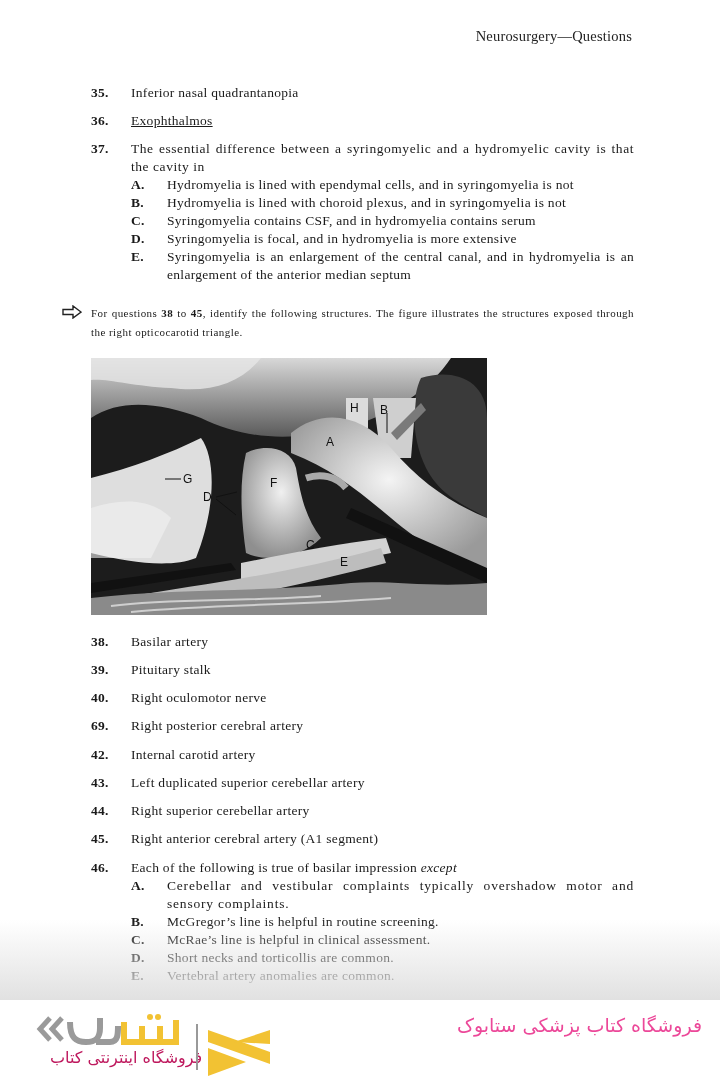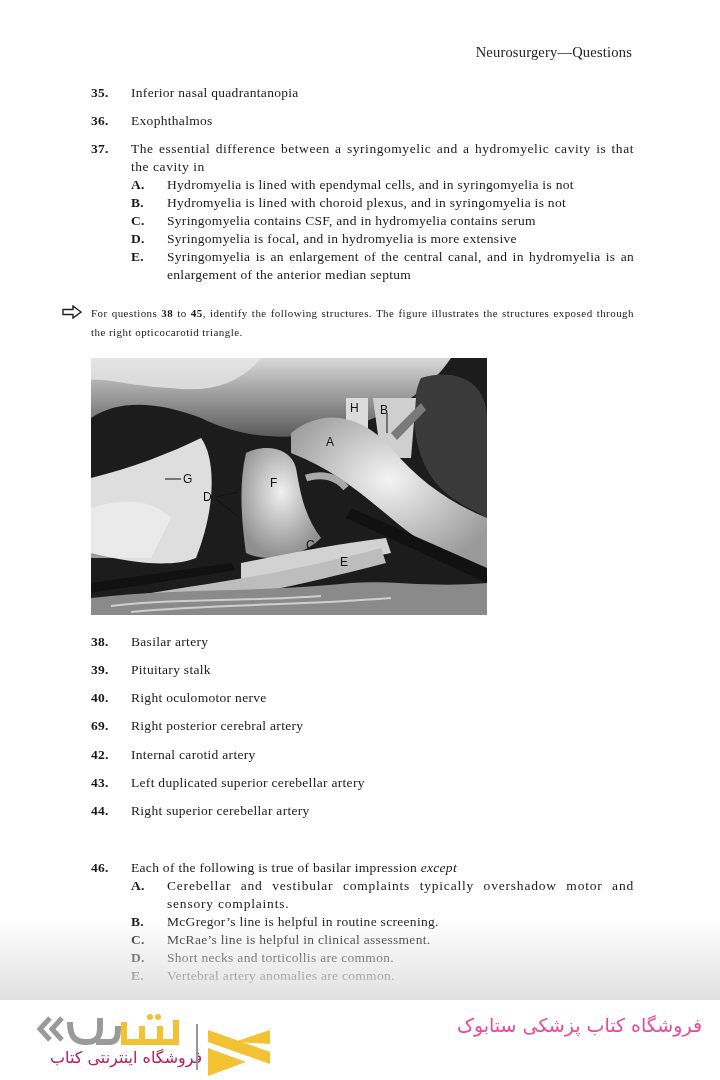--- a/index.html
+++ b/index.html
@@ -8,21 +8,21 @@
       font-family: "Liberation Serif", "DejaVu Serif", serif; color: #1a1a1a;
       position: relative;
     }
     .page { position: absolute; left: 0; top: 0; width: 720px; height: 1000px; background: #fff; }
     .shade {
       position: absolute; left: 0; top: 920px; width: 720px; height: 80px;
       background: linear-gradient(to bottom, rgba(255,255,255,0) 0%, rgba(225,225,225,1) 100%);
       pointer-events: none;
     }
     .running-head {
-      position: absolute; right: 88px; top: 44px; font-size: 14.5px; letter-spacing: 0.2px; color: #222; text-align: center;
+      position: absolute; right: 88px; top: 28px; font-size: 14.5px; letter-spacing: 0.2px; color: #222; text-align: center;
     }
     .q { position: absolute; left: 91px; width: 543px; font-size: 13.5px; line-height: 18px; letter-spacing: 0.3px; }
     .q .num { position: absolute; left: 0; top: 0; font-weight: bold; width: 40px; }
     .q .stem { margin-left: 40px; text-align: justify; }
     .opt { position: relative; margin-left: 40px; }
     .opt .ol { position: absolute; left: 0; top: 0; font-weight: bold; }
     .opt .ot { margin-left: 36px; text-align: justify; }
     .note { position: absolute; left: 62px; top: 304px; width: 572px; font-size: 11px; line-height: 19px; letter-spacing: 0.45px; }
     .note .arrow { position: absolute; left: 0; top: 1px; width: 20px; height: 14px; }
     .note .txt { margin-left: 29px; text-align: justify; }
@@ -55,21 +55,21 @@
 
 <div class="page">
 
   <div class="running-head">Neurosurgery—Questions</div>
 
   <div class="q" style="top:84px;">
     <span class="num">35.</span>
     <div class="stem">Inferior nasal quadrantanopia</div>
   </div>
 
-  <div class="q" style="top:112px;">
+  <div class="q" style="top:112px;text-decoration:underline;">
     <span class="num">36.</span>
     <div class="stem">Exophthalmos</div>
   </div>
 
   <div class="q" style="top:140px;">
     <span class="num">37.</span>
     <div class="stem" style="letter-spacing:0.55px;">The essential difference between a syringomyelic and a hydromyelic cavity is that the cavity in</div>
     <div class="opt">
       <span class="ol">A.</span>
       <div class="ot">Hydromyelia is lined with ependymal cells, and in syringomyelia is not</div>
@@ -181,20 +181,24 @@
     <div class="stem">Internal carotid artery</div>
   </div>
   <div class="q" style="top:774px;">
     <span class="num">43.</span>
     <div class="stem">Left duplicated superior cerebellar artery</div>
   </div>
   <div class="q" style="top:802px;">
     <span class="num">44.</span>
     <div class="stem">Right superior cerebellar artery</div>
   </div>
+  <div class="q" style="top:830px;">
+    <span class="num">45.</span>
+    <div class="stem">Right anterior cerebral artery (A1 segment)</div>
+  </div>
 
   <div class="q" style="top:859px;">
     <span class="num">46.</span>
     <div class="stem"><span>Each of the following is true of basilar impression </span><i>except</i></div>
     <div class="opt">
       <span class="ol">A.</span>
       <div class="ot" style="letter-spacing:0.8px;">Cerebellar and vestibular complaints typically overshadow motor and sensory complaints.</div>
     </div>
     <div class="opt">
       <span class="ol">B.</span>

